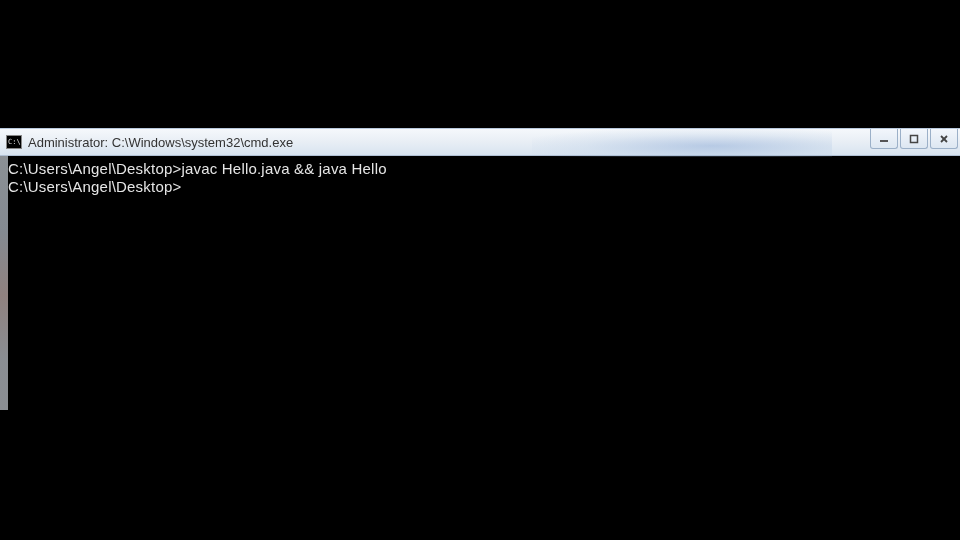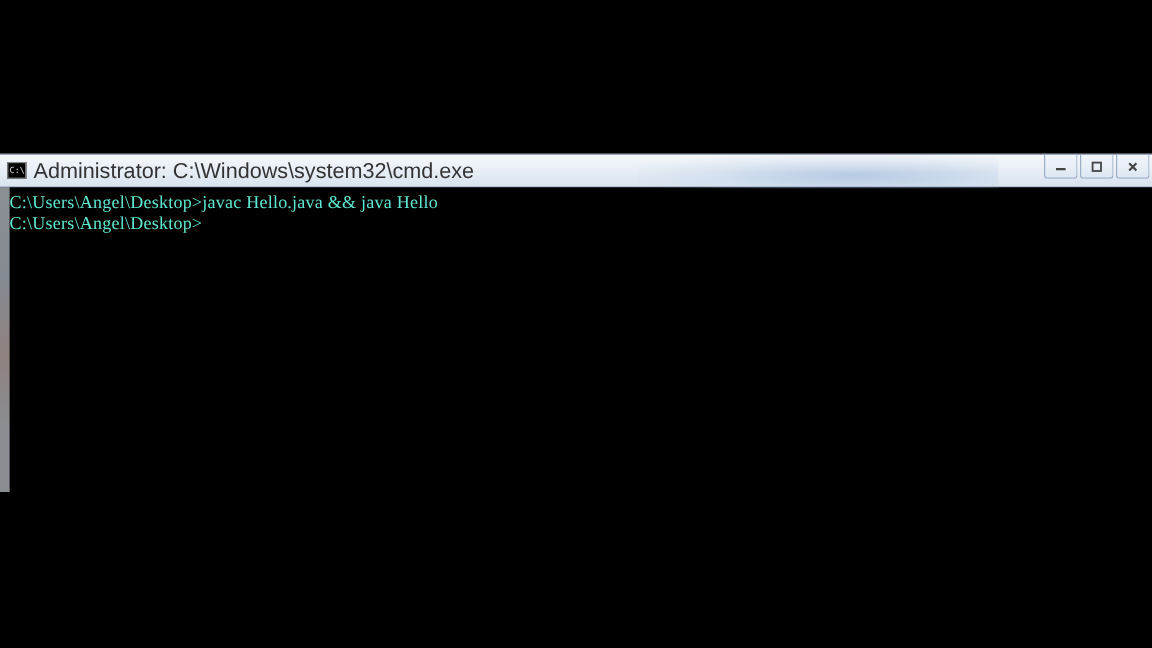--- a/index.html
+++ b/index.html
@@ -41,21 +41,21 @@
       margin-right: 6px;
     }
     .app-icon-text {
       color: #ddd;
       font-size: 7px;
       font-family: monospace;
       line-height: 1;
     }
     .title-text {
       color: #333;
-      font-size: 18px;
+      font-size: 13px;
       white-space: nowrap;
     }
     .desktop-blur {
       position: absolute;
       right: 128px;
       top: 0;
       height: 28px;
       width: 300px;
       background: radial-gradient(ellipse at 60% 60%, rgba(100,140,200,0.35) 0%, rgba(170,195,225,0.2) 50%, transparent 80%);
       pointer-events: none;
@@ -78,24 +78,24 @@
       align-items: center;
       justify-content: center;
       border-radius: 0 0 3px 3px;
     }
     .win-btn svg { width: 10px; height: 10px; }
     .console {
       width: 100%;
       height: 254px;
       background: #000;
       padding: 4px 8px;
-      font-family: Liberation Serif, serif;
+      font-family: Liberation Sans, sans-serif;
       font-size: 15px;
       line-height: 18px;
-      color: #5eead4;
+      color: #e5e5e5;
       white-space: pre;
       letter-spacing: 0.2px;
     }
     .prompt-line { display: block; }
     .left-strip {
       position: absolute;
       left: 0;
       top: 156px;
       width: 8px;
       height: 254px;

